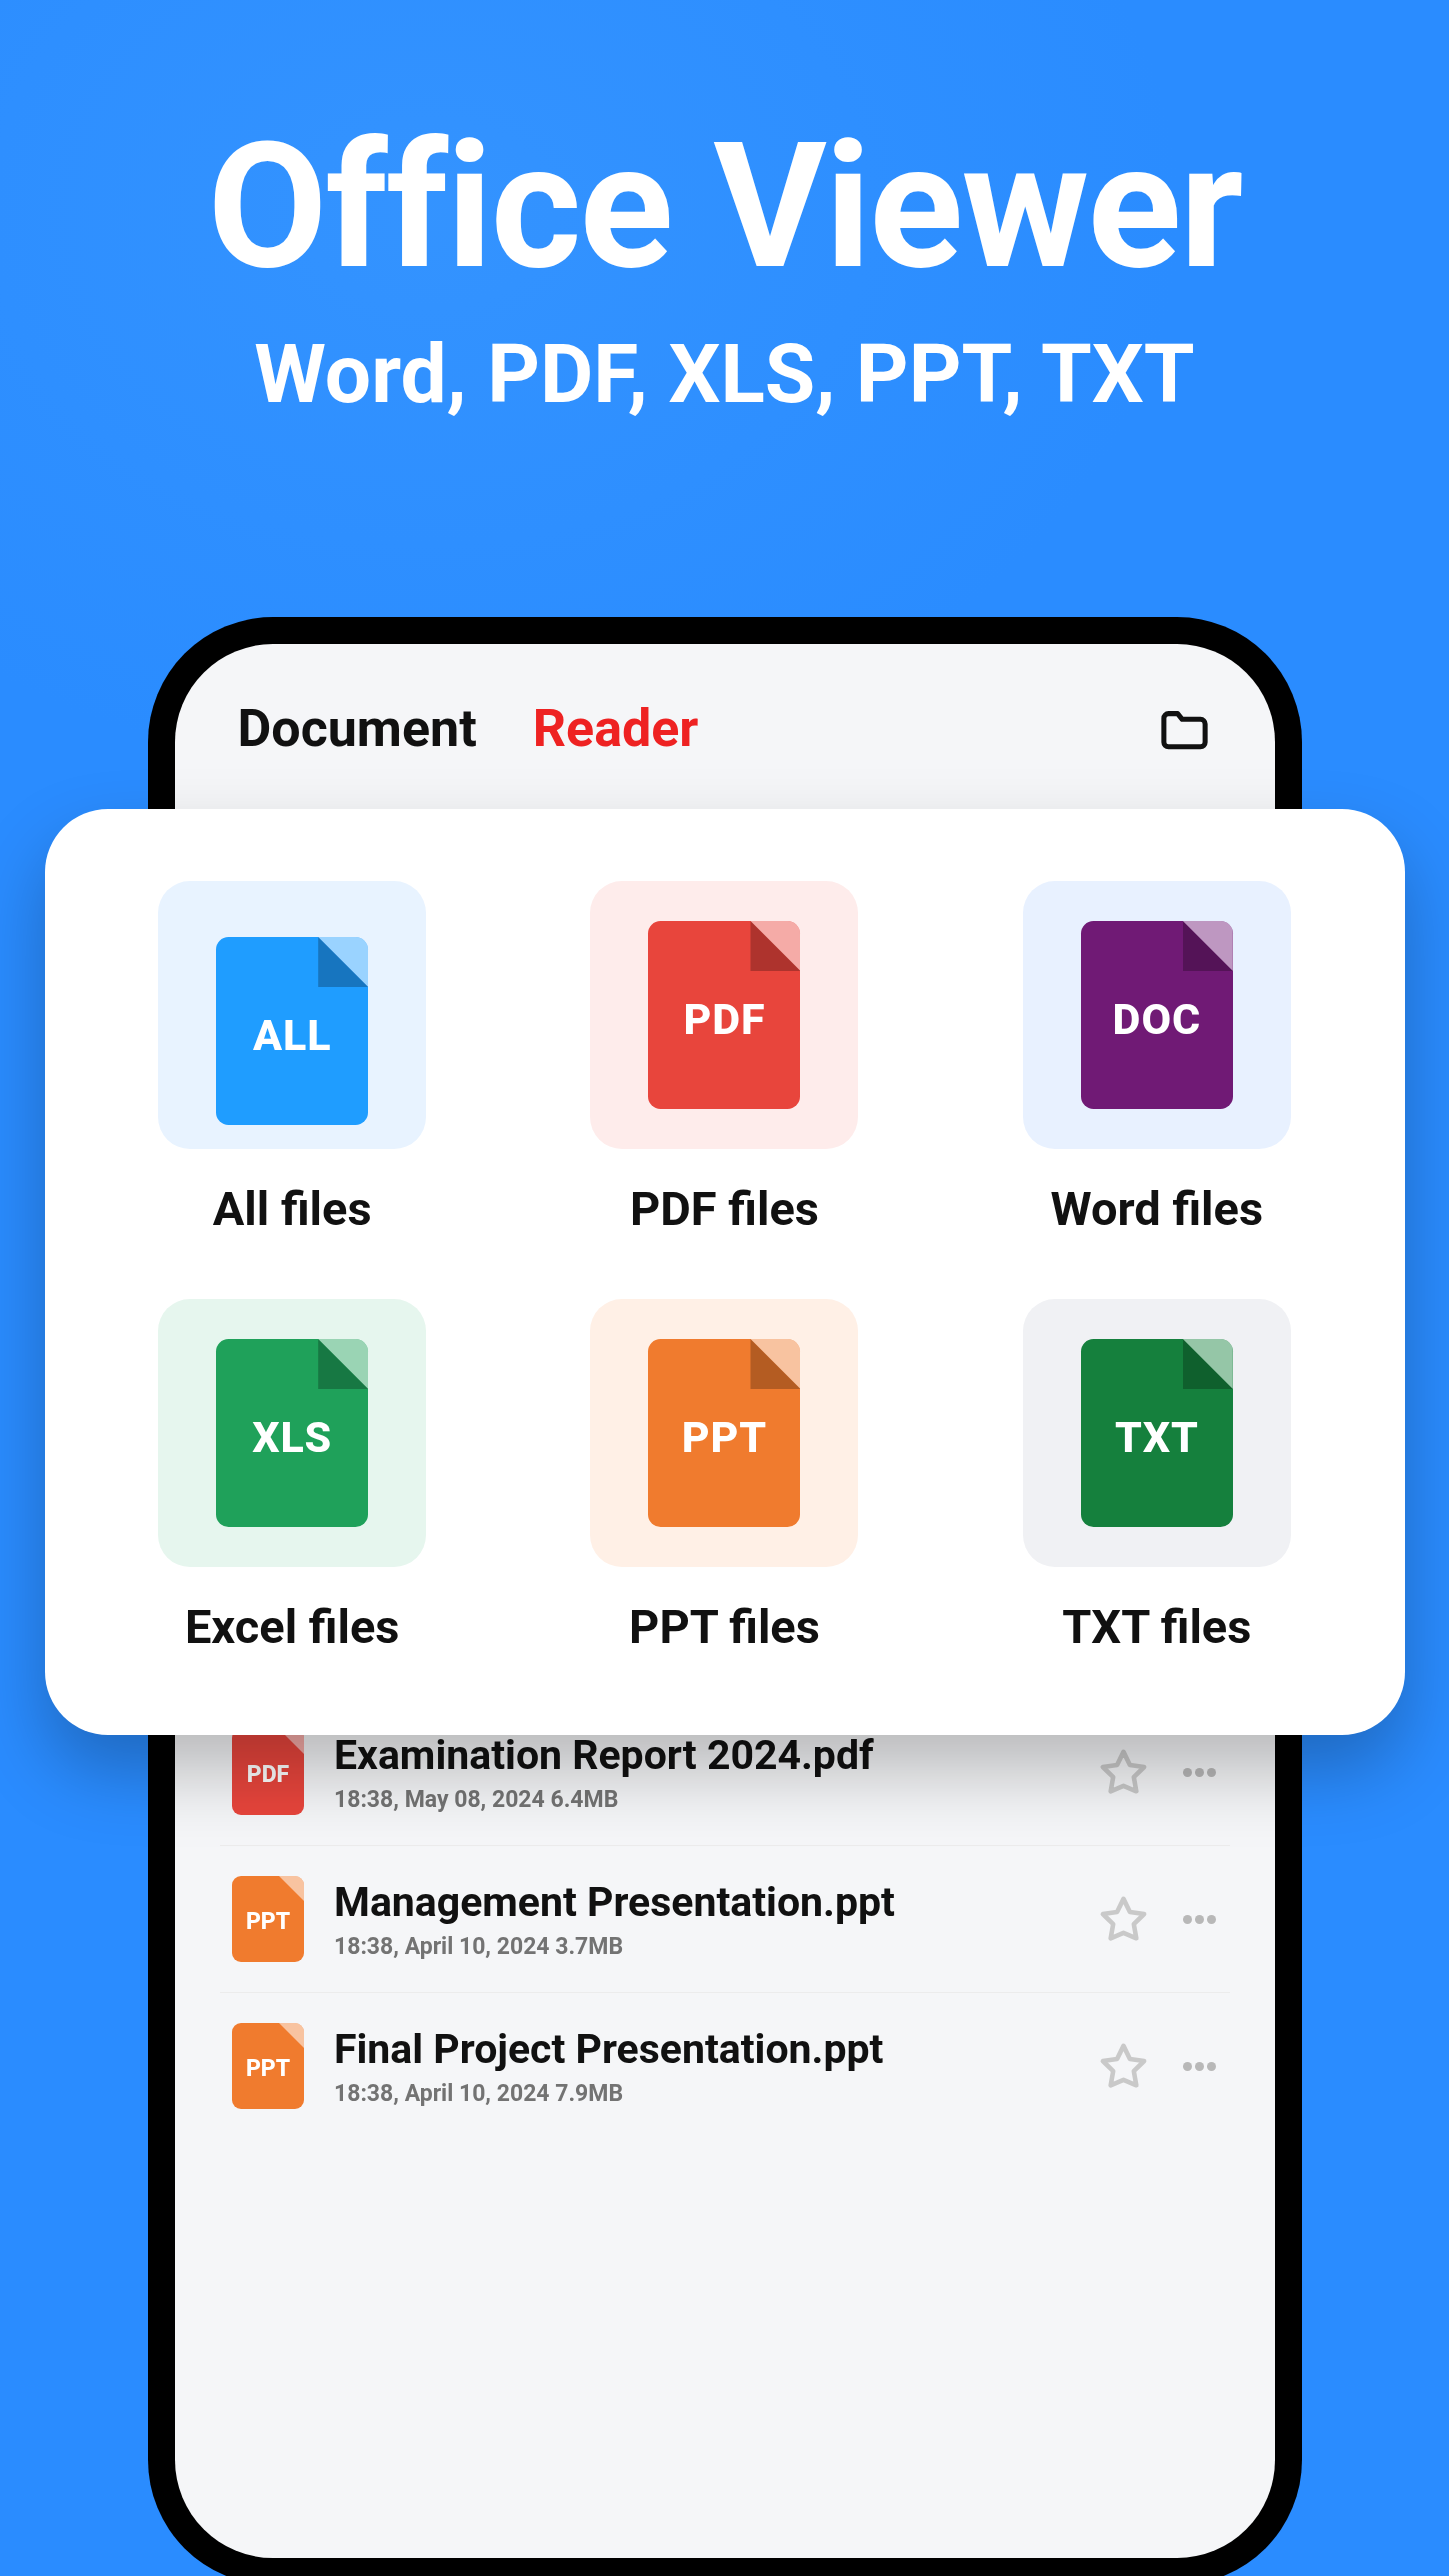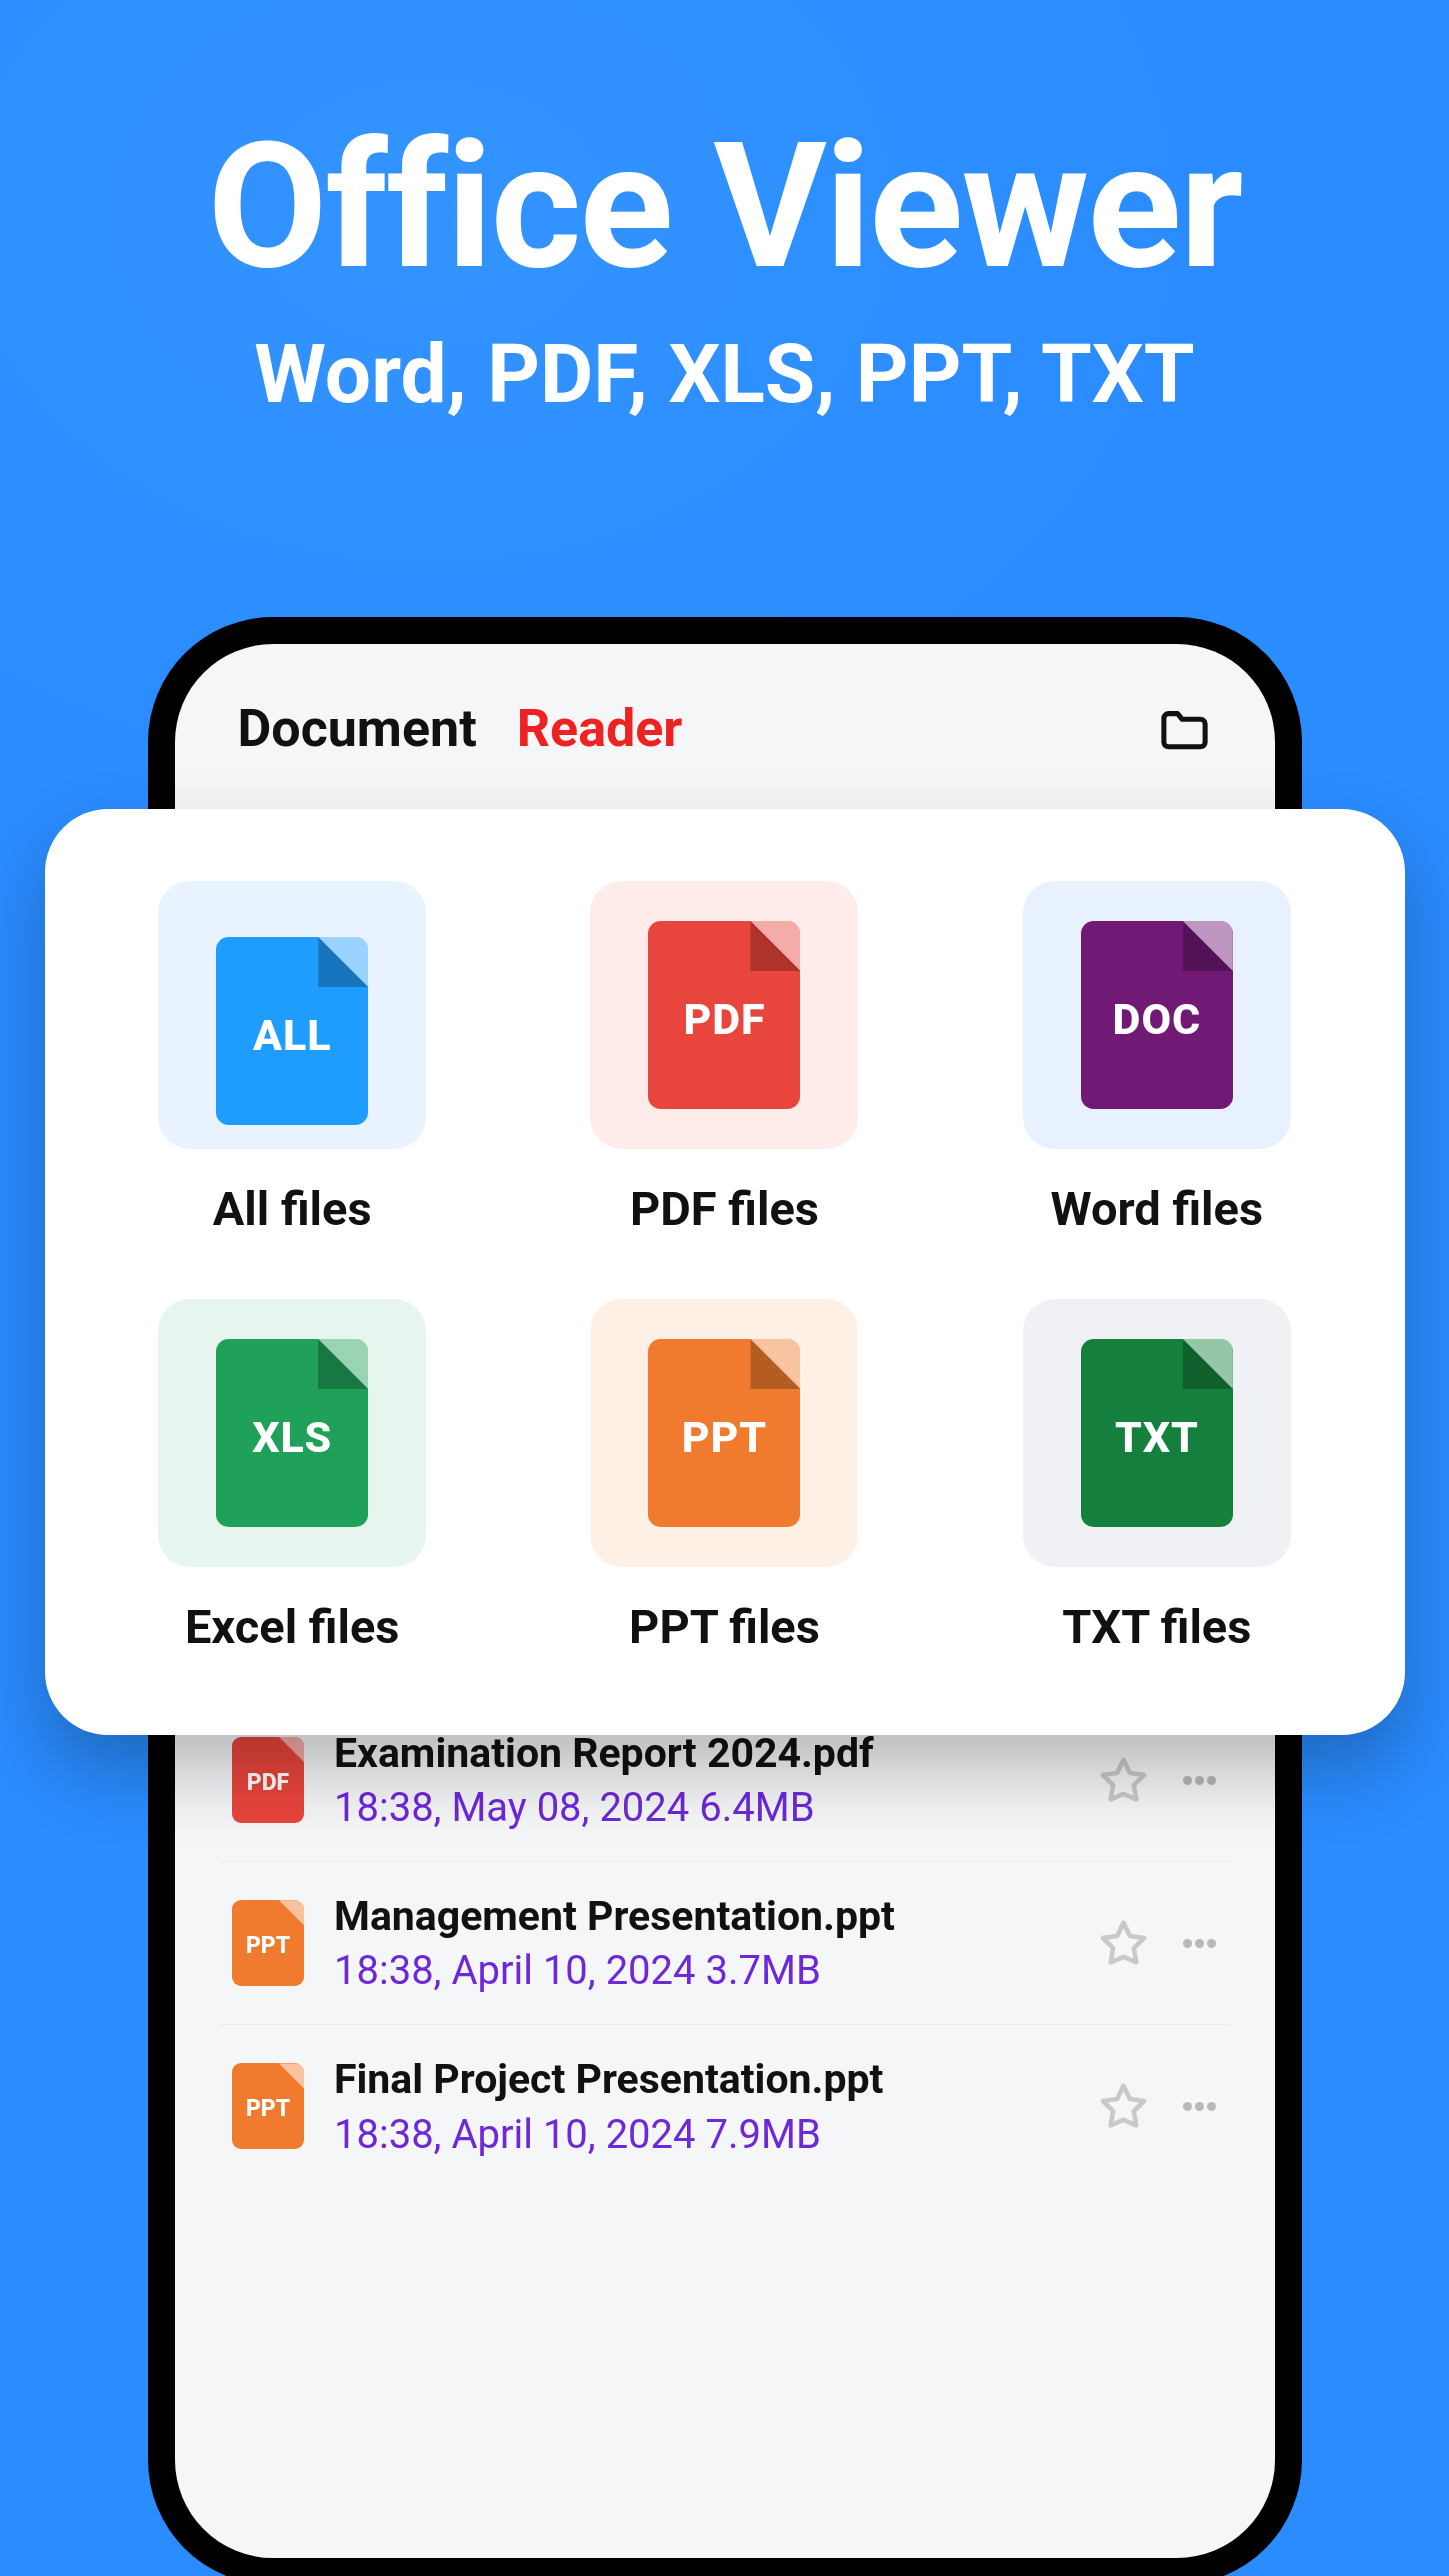--- a/index.html
+++ b/index.html
@@ -61,21 +61,21 @@
     overflow: hidden;
     position: relative;
   }
 
   .app-header {
     display: flex;
     align-items: center;
     justify-content: space-between;
     padding: 0 18px 45px 18px;
   }
-  .app-title-group { display: flex; gap: 16px; font-size: 52px; font-weight: 700; }
+  .app-title-group { display: flex; gap: 32px; font-size: 52px; font-weight: 700; }
   .app-title-1 { color: #111; }
   .app-title-2 { color: #e22; margin-left: 24px; }
   .folder-icon svg { width: 55px; height: 55px; display: block; }
 
   
   .type-card {
     position: absolute;
     top: 809px;
     left: 50%;
     transform: translateX(-50%);
@@ -149,21 +149,21 @@
     background: rgba(255,255,255,0.55);
     clip-path: polygon(0 0, 100% 100%, 100% 0);
     border-top-right-radius: 9px;
   }
   .file-mini .mt {
     position:absolute; left:0; right:0; top:52%; transform:translateY(-50%);
     color:#fff; font-weight:800; font-size:23px; text-align:center;
   }
   .file-info { flex: 1 1 auto; min-width: 0; }
   .file-name { font-size: 41px; font-weight: 700; color: #111; white-space: nowrap; overflow: hidden; text-overflow: ellipsis; }
-  .file-meta { font-size: 40px; color: #6d28d9; margin-top: 7.2px; }
+  .file-meta { font-size: 23px; color: #737373; margin-top: 7.2px; font-weight: bold; }
   .file-meta span + span::before { content: "  "; }
   .star-btn, .more-btn { flex: 0 0 auto; display:flex; align-items:center; justify-content:center; }
   .star-btn svg { width: 55px; height: 55px; }
   .more-btn { width: 36px; }
   .more-btn .dot { width: 9px; height: 9px; background:#b8b8b8; border-radius:50%; margin:6.3px auto; }
 
 </style>
 </head>
 <body>
 

